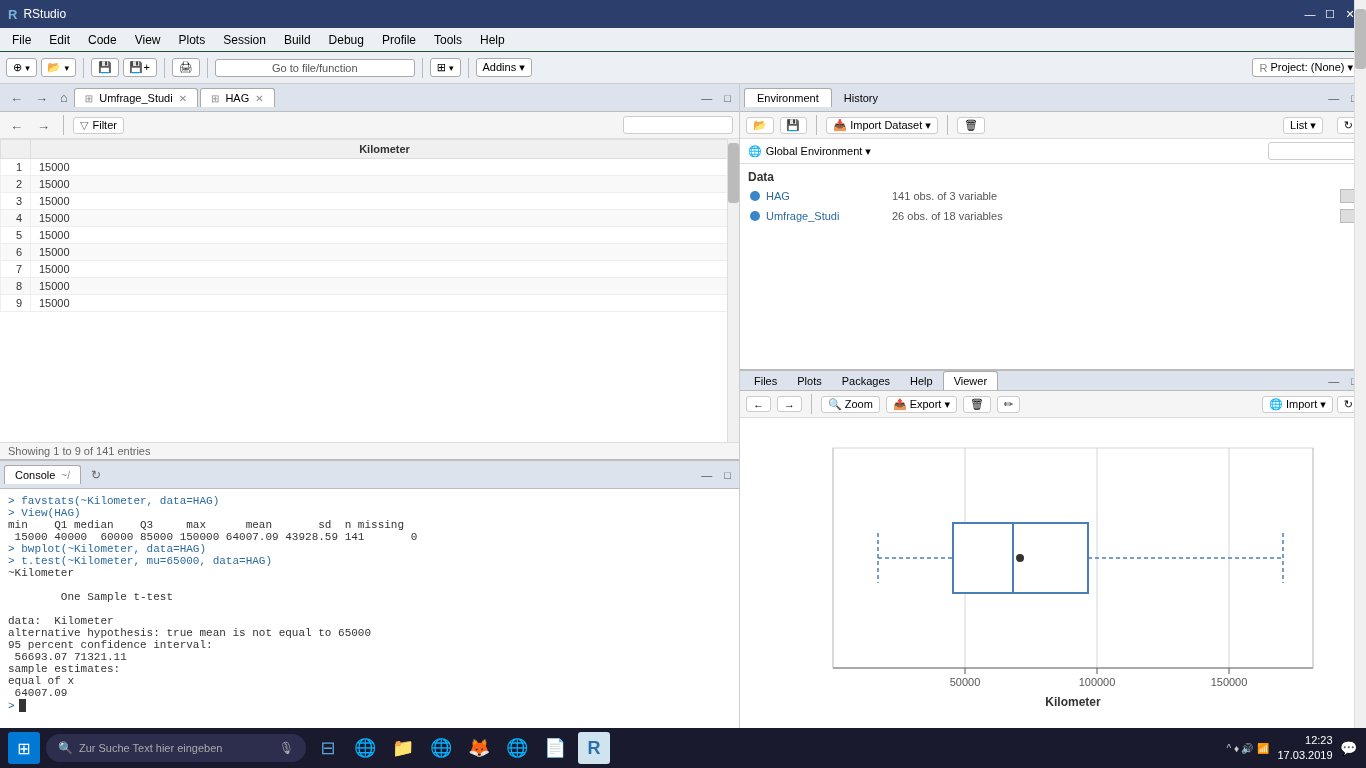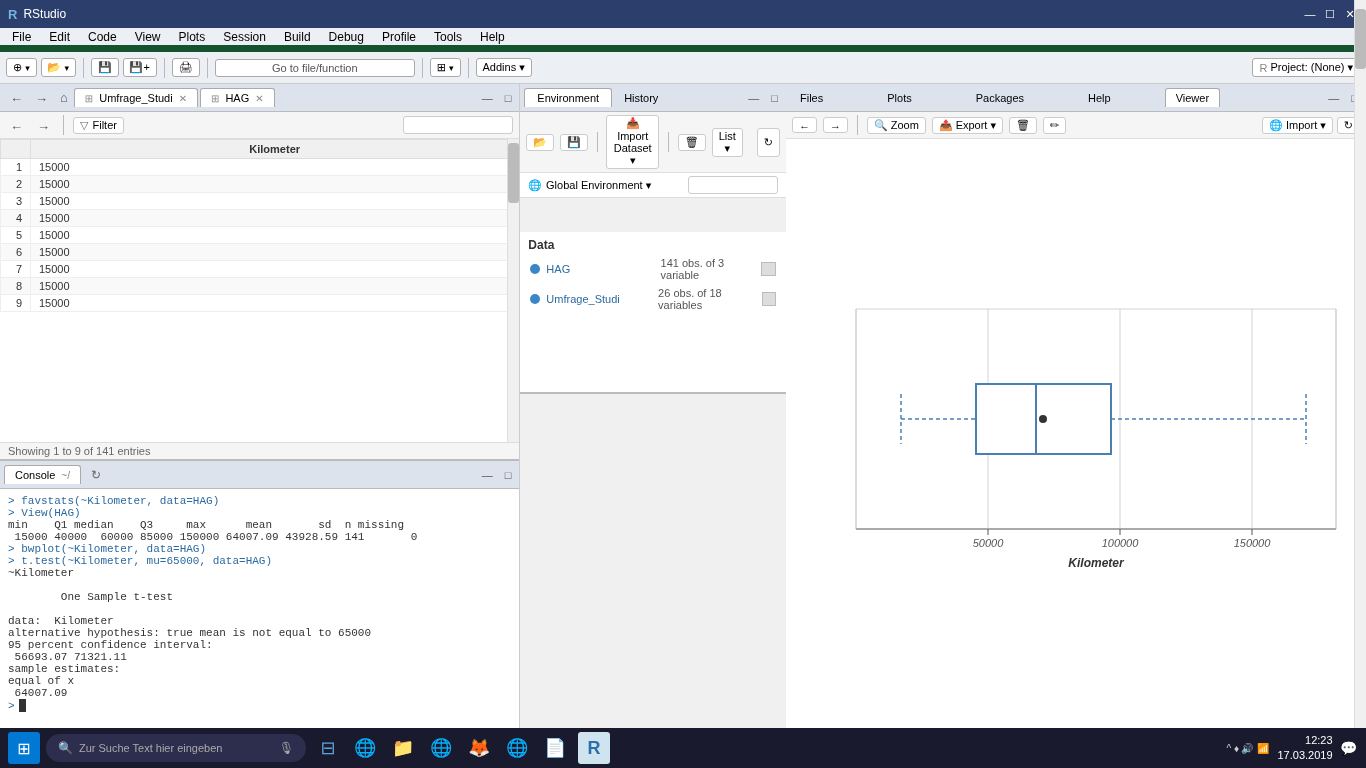--- a/index.html
+++ b/index.html
@@ -19,21 +19,21 @@
     .title-bar-controls { display: flex; gap: 4px; }
     .title-bar-controls span { width: 16px; height: 16px; display: flex; align-items: center; justify-content: center; cursor: pointer; font-size: 11px; color: white; }
 
     
     .menu-bar {
       background: #eceff4;
       height: 24px;
       display: flex;
       align-items: center;
       padding: 0 4px;
-      border-bottom: 7px solid #14532d;
+      border-bottom: 1px solid #14532d;
       gap: 2px;
     }
     .menu-item {
       padding: 2px 8px;
       font-size: 12px;
       cursor: pointer;
       border-radius: 2px;
     }
 
     
@@ -80,20 +80,21 @@
       width: 740px;
       display: flex;
       flex-direction: column;
       border-right: 1px solid #ccc;
     }
 
     
     .right-panel {
       flex: 1;
       display: flex;
+      flex-direction: column;
     }
 
     
     .tab-bar {
       background: #dde3ed;
       display: flex;
       align-items: center;
       height: 28px;
       padding: 0 4px;
       border-bottom: 1px solid #bbb;
@@ -255,21 +256,21 @@
     }
     .global-env-bar {
       background: #fff;
       border-bottom: 1px solid #ddd;
       padding: 3px 8px;
       display: flex;
       align-items: center;
       gap: 4px;
       font-size: 11px;
     }
-    .env-data-area { flex: 1; background: white; padding: 4px; overflow: hidden; margin-top: 34px; }
+    .env-data-area { flex: 1; background: white; padding: 4px; overflow: hidden; }
     .data-section-label {
       font-weight: bold;
       font-size: 12px;
       padding: 2px 4px;
       color: #333;
     }
     .data-row {
       display: flex;
       align-items: center;
       padding: 3px 6px;
@@ -284,24 +285,23 @@
     
     .right-bottom {
       flex: 1;
       display: flex;
       flex-direction: column;
     }
     .plots-tab-bar {
       background: #dde3ed;
       display: flex;
       align-items: center;
-      height: 28px;
+      height: 20px;
       padding: 0 4px;
       border-bottom: 1px solid #bbb;
-      gap: 44px;
     }
     .plots-tab {
       padding: 3px 10px;
       font-size: 11px;
       cursor: pointer;
       border-radius: 3px 3px 0 0;
     }
     .plots-tab.active {
       background: #fff;
       border: 1px solid #aaa;
@@ -327,21 +327,20 @@
       border: 1px solid #ccc;
       border-radius: 3px;
     }
     .plot-area {
       flex: 1;
       background: white;
       display: flex;
       align-items: center;
       justify-content: center;
       padding: 10px;
-      font-style: italic;
     }
 
     
     .taskbar {
       position: fixed;
       bottom: 0;
       left: 0;
       right: 0;
       height: 40px;
       background: #1a1a2e;

